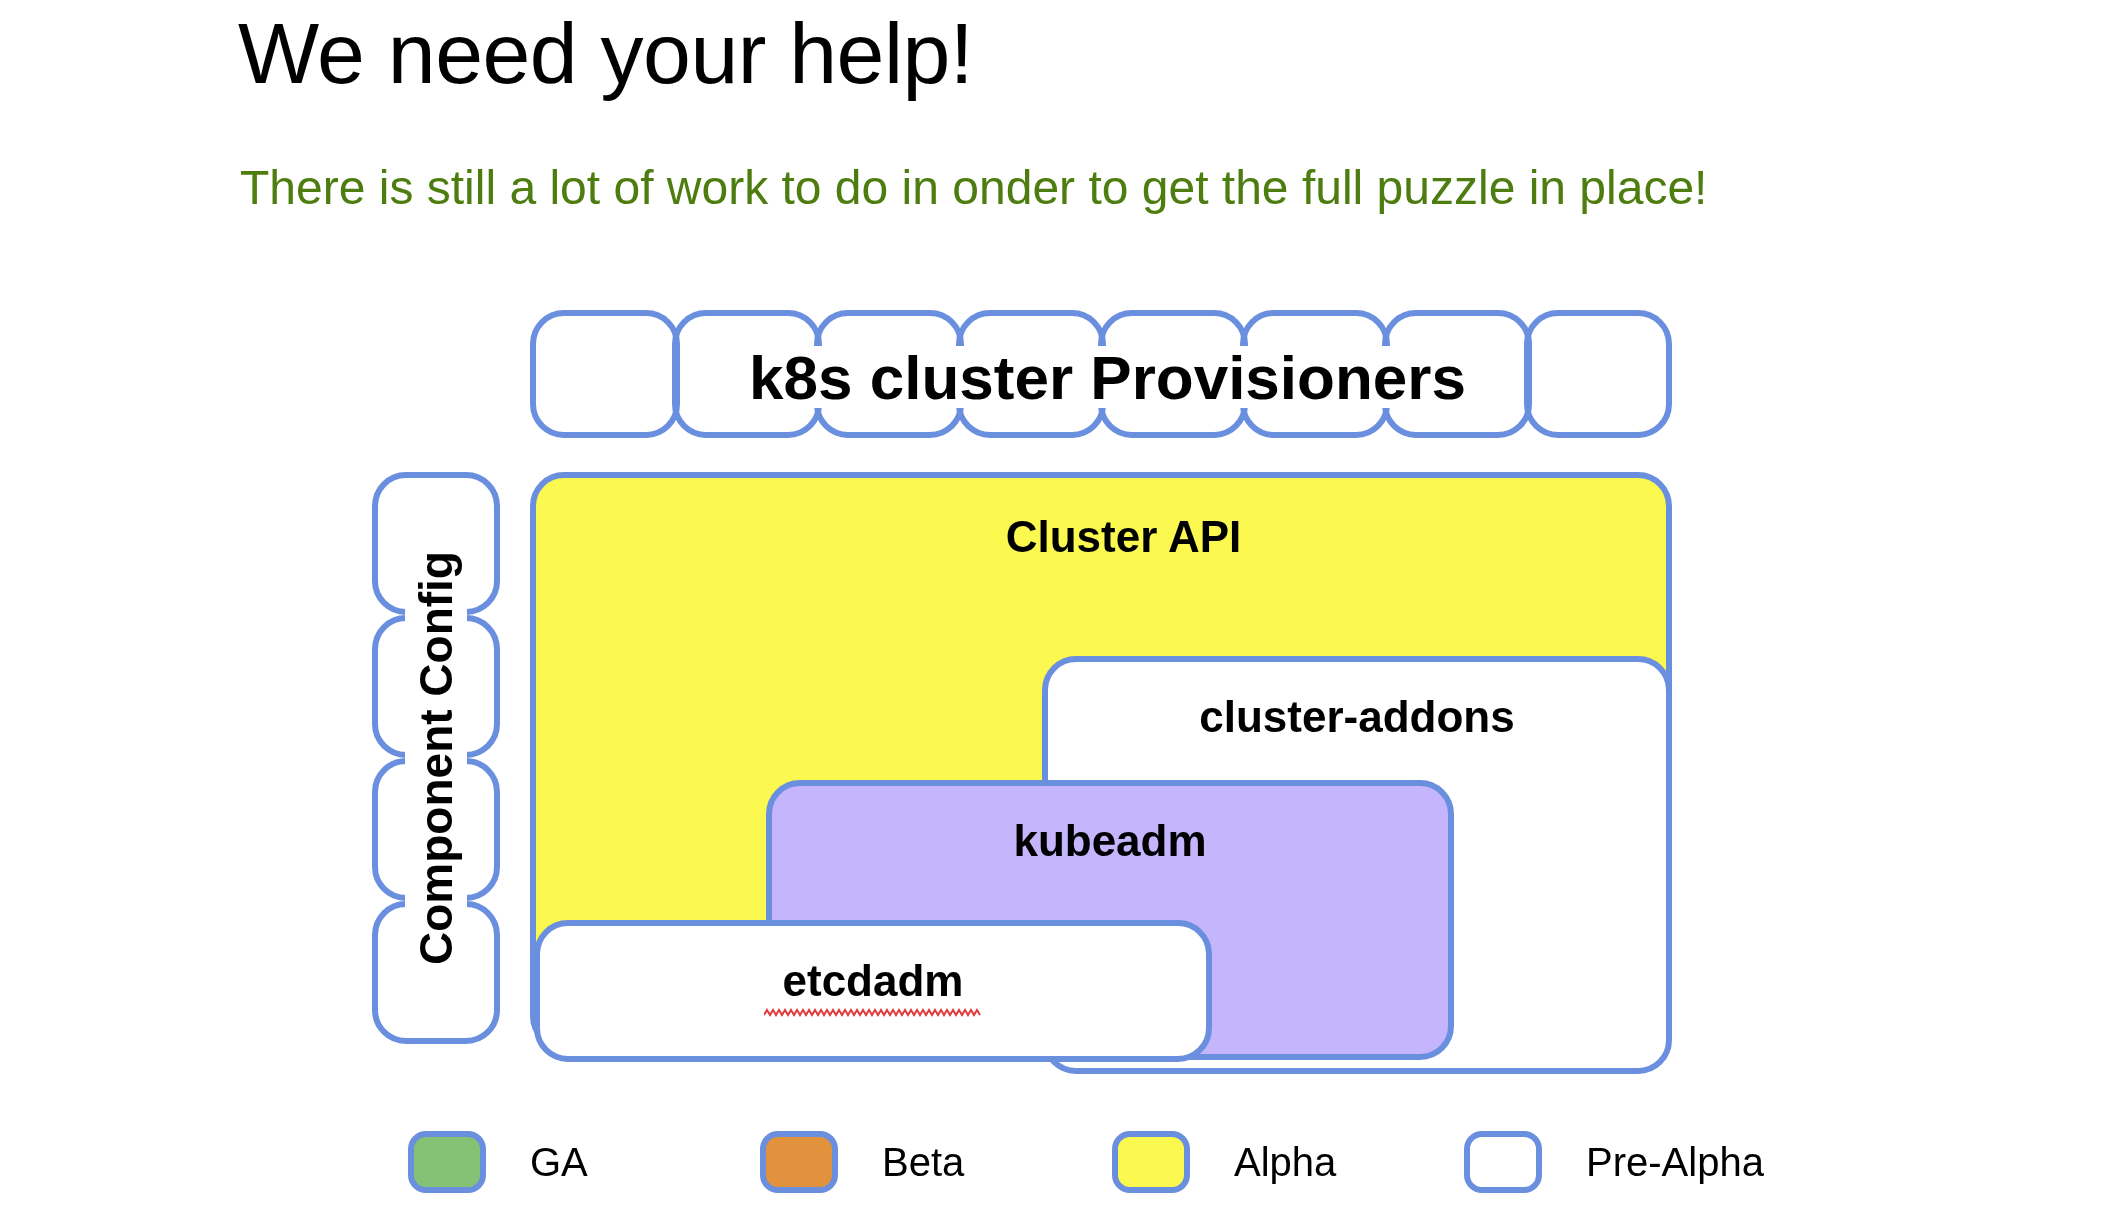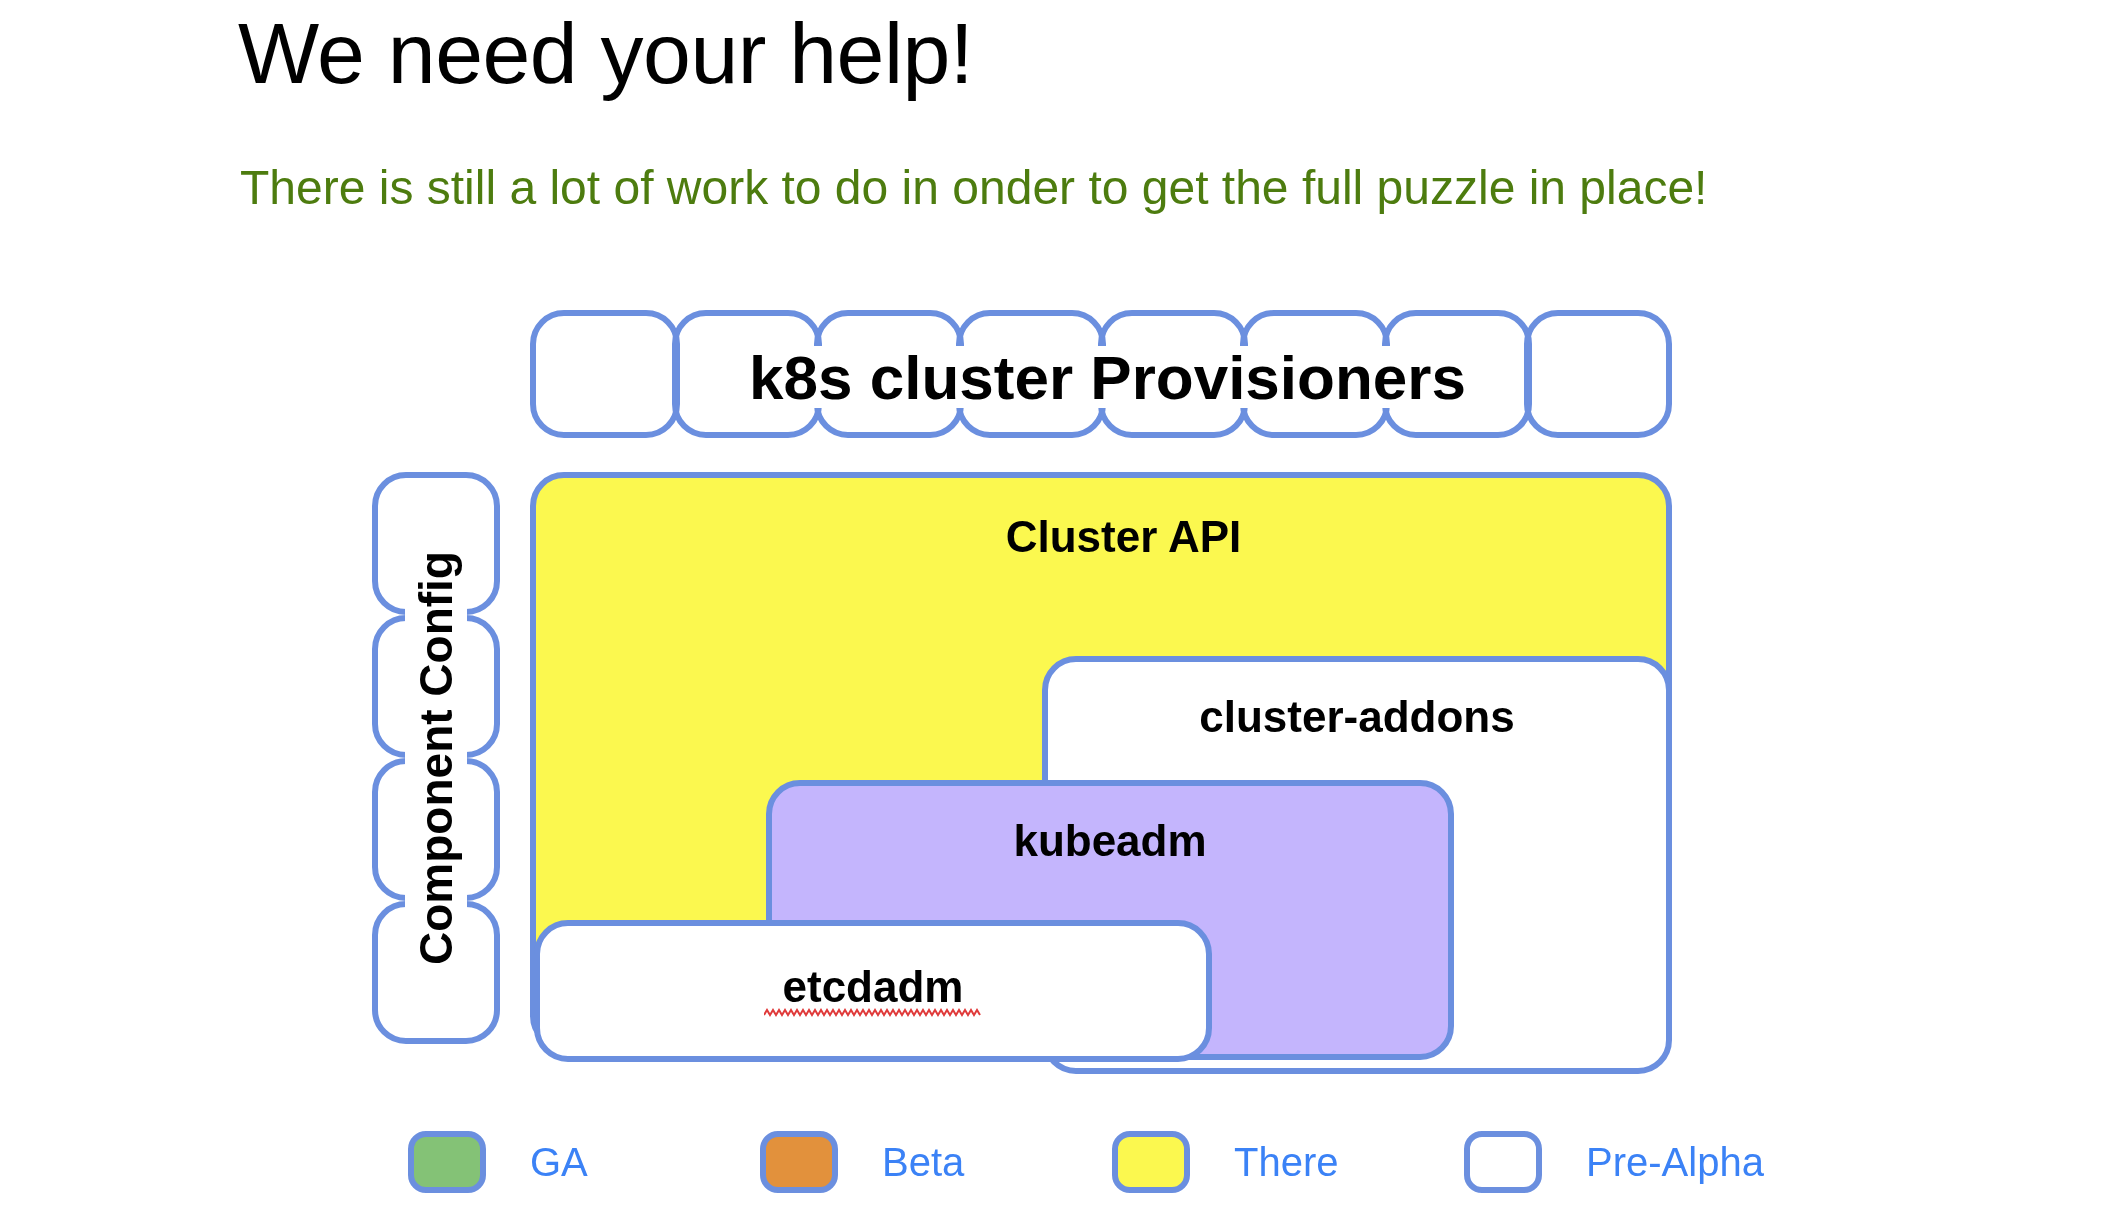--- a/index.html
+++ b/index.html
@@ -165,21 +165,21 @@
   }
   #kubeadm > .box-label { top: 30px; }
 
   #etcdadm {
     left: 534px;
     top: 920px;
     width: 678px;
     height: 142px;
     z-index: 4;
   }
-  #etcdadm > .box-label { top: 36px; }
+  #etcdadm > .box-label { top: 30px; }
 
   
   .squiggle {
     position: absolute;
     left: 50%;
     transform: translateX(-50%);
     top: 82px;
     width: 218px;
     height: 10px;
     z-index: 5;
@@ -208,21 +208,21 @@
     border-radius: 18px;
   }
   .legend-swatch.green  { background: #84c276; }
   .legend-swatch.orange { background: #e2913c; }
   .legend-swatch.yellow { background: #fbf84f; }
   .legend-swatch.white  { background: #ffffff; }
   .legend-text {
     margin-left: 44px;
     font-size: 40px;
     font-weight: 400;
-    color: #3b82f6;
+    color: #000000;
     white-space: nowrap;
   }
   #legend-ga       { left: 0px; }
   #legend-beta     { left: 352px; }
   #legend-alpha    { left: 704px; }
   #legend-prealpha { left: 1056px; }
 </style>
 </head>
 <body>
 
@@ -284,21 +284,21 @@
       <span class="legend-text">GA</span>
     </div>
 
     <div class="legend-item" id="legend-beta">
       <div class="legend-swatch orange"></div>
       <span class="legend-text">Beta</span>
     </div>
 
     <div class="legend-item" id="legend-alpha">
       <div class="legend-swatch yellow"></div>
-      <span class="legend-text">There</span>
+      <span class="legend-text">Alpha</span>
     </div>
 
     <div class="legend-item" id="legend-prealpha">
       <div class="legend-swatch white"></div>
       <span class="legend-text">Pre-Alpha</span>
     </div>
 
   </div>
 
 </div>

